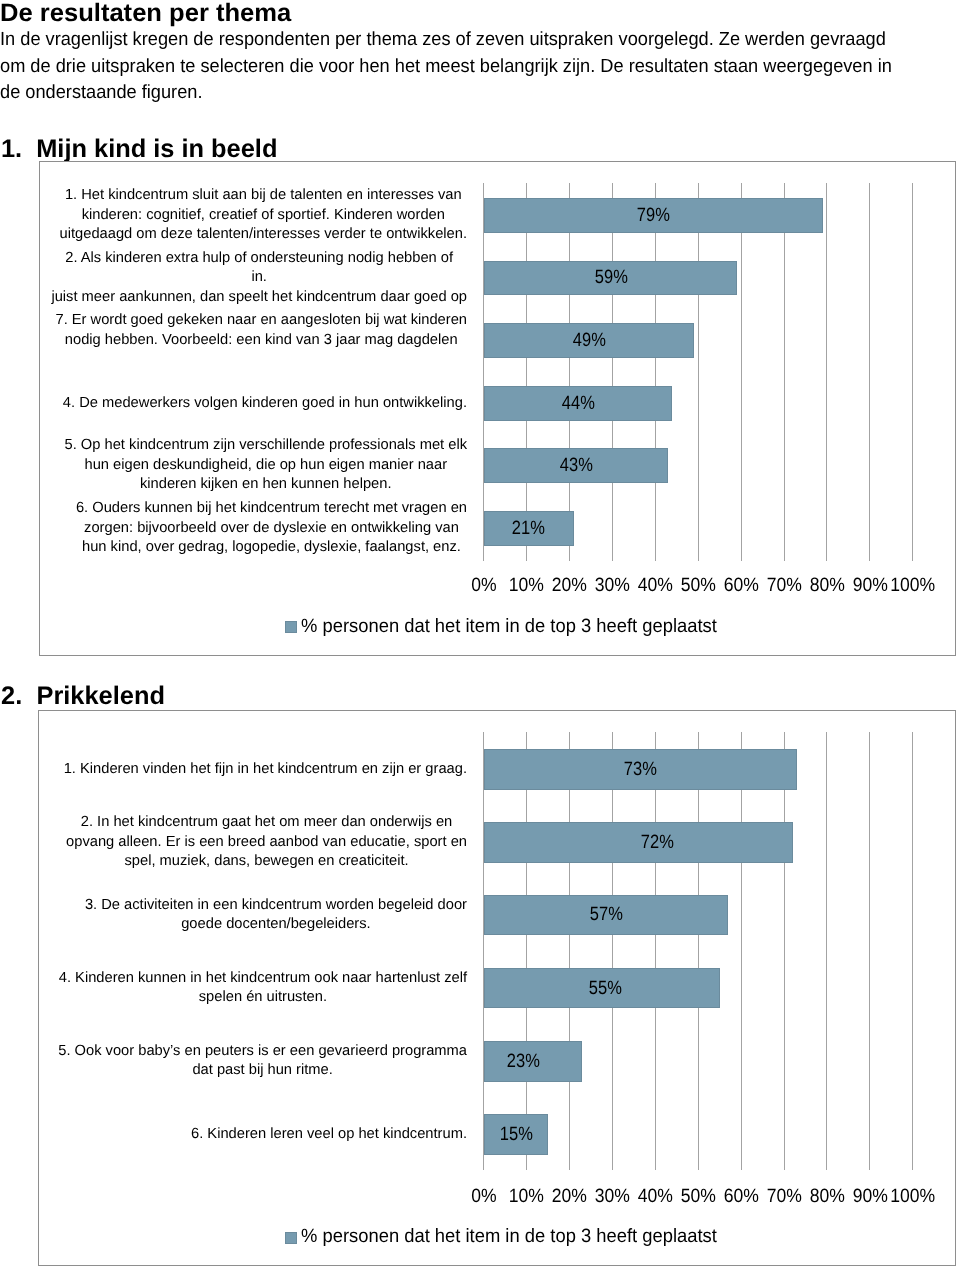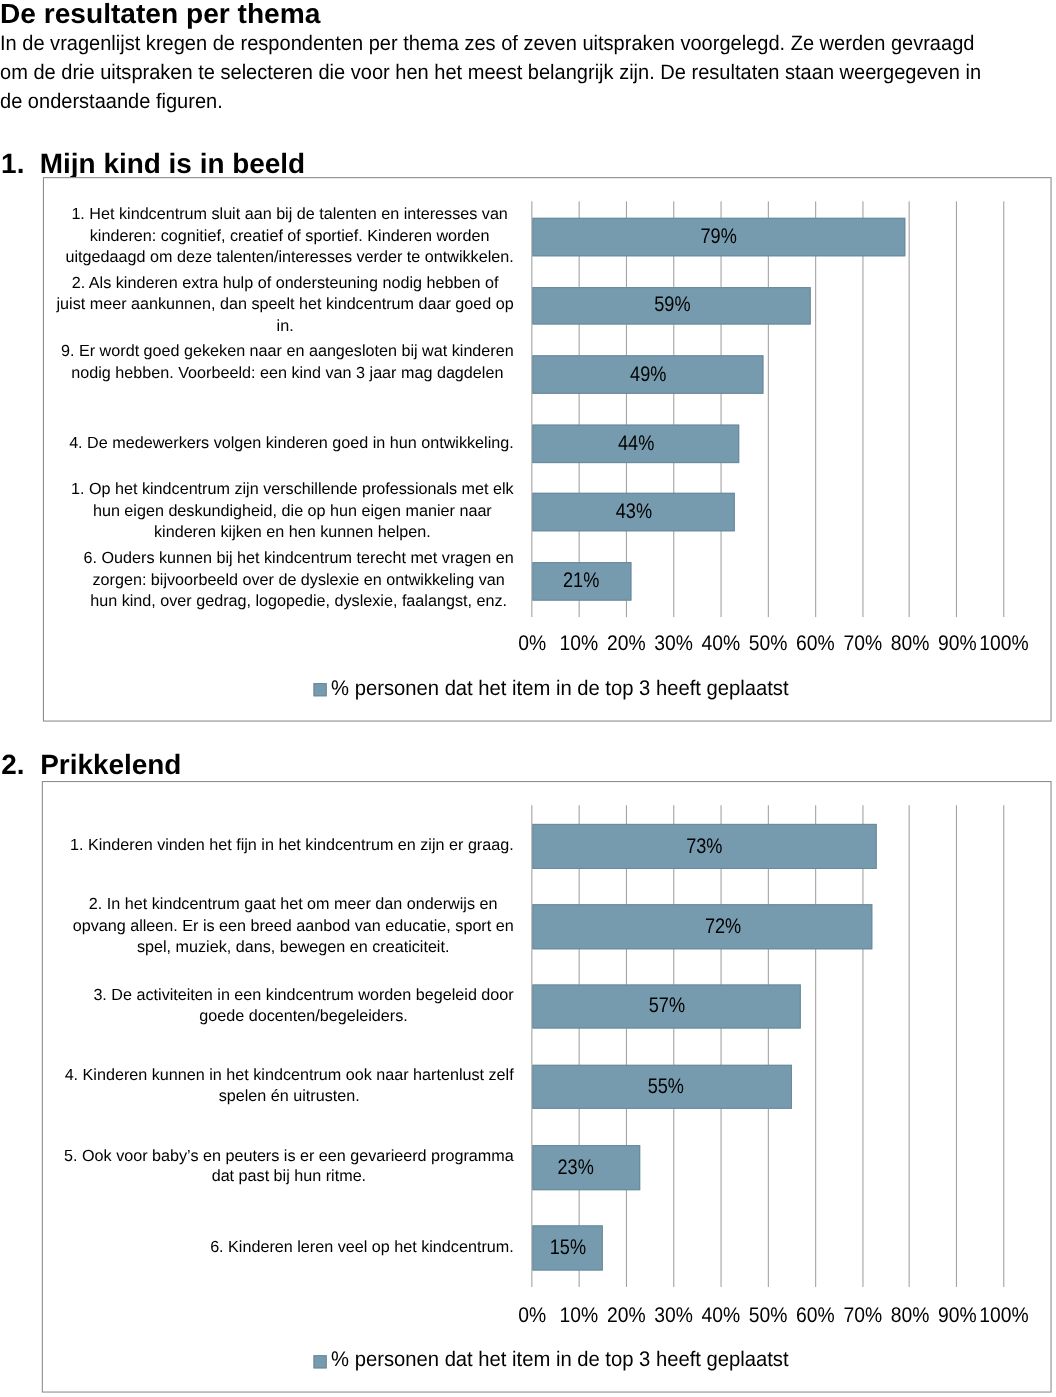--- a/index.html
+++ b/index.html
@@ -57,38 +57,38 @@
     <div class="barval" style="left:444.20px;top:43.75px;width:338.99px;"><span class="sx">79%</span></div>
     <div class="catlab" style="right:487.70px;top:24.40px;">
       <div><span class="sx">1. Het kindcentrum sluit aan bij de talenten en interesses van</span></div>
       <div><span class="sx">kinderen: cognitief, creatief of sportief. Kinderen worden</span></div>
       <div><span class="sx">uitgedaagd om deze talenten/interesses verder te ontwikkelen.</span></div>
     </div>
     <div class="bar" style="left:444.20px;top:99.00px;width:253.17px;height:34.60px;"></div>
     <div class="barval" style="left:444.20px;top:106.55px;width:255px;text-decoration:underline;"><span class="sx">59%</span></div>
     <div class="catlab" style="right:487.70px;top:87.20px;">
       <div><span class="sx">2. Als kinderen extra hulp of ondersteuning nodig hebben of</span></div>
+      <div><span class="sx">in.</span></div>
       <div><span class="sx">juist meer aankunnen, dan speelt het kindcentrum daar goed op</span></div>
-      <div><span class="sx">in.</span></div>
     </div>
     <div class="bar" style="left:444.20px;top:161.40px;width:210.26px;height:34.60px;"></div>
     <div class="barval" style="left:444.20px;top:168.95px;width:210.26px;"><span class="sx">49%</span></div>
     <div class="catlab" style="right:487.70px;top:149.60px;">
-      <div><span class="sx">9. Er wordt goed gekeken naar en aangesloten bij wat kinderen</span></div>
+      <div><span class="sx">7. Er wordt goed gekeken naar en aangesloten bij wat kinderen</span></div>
       <div><span class="sx">nodig hebben. Voorbeeld: een kind van 3 jaar mag dagdelen</span></div>
     </div>
     <div class="bar" style="left:444.20px;top:224.20px;width:188.80px;height:34.60px;"></div>
     <div class="barval" style="left:444.20px;top:231.75px;width:188.80px;"><span class="sx">44%</span></div>
     <div class="catlab" style="right:487.70px;top:231.80px;">
       <div><span class="sx">4. De medewerkers volgen kinderen goed in hun ontwikkeling.</span></div>
     </div>
     <div class="bar" style="left:444.20px;top:286.40px;width:184.51px;height:34.60px;"></div>
     <div class="barval" style="left:444.20px;top:293.95px;width:184.51px;"><span class="sx">43%</span></div>
     <div class="catlab" style="right:487.70px;top:274.60px;">
-      <div><span class="sx">1. Op het kindcentrum zijn verschillende professionals met elk</span></div>
+      <div><span class="sx">5. Op het kindcentrum zijn verschillende professionals met elk</span></div>
       <div><span class="sx">hun eigen deskundigheid, die op hun eigen manier naar</span></div>
       <div><span class="sx">kinderen kijken en hen kunnen helpen.</span></div>
     </div>
     <div class="bar" style="left:444.20px;top:349.45px;width:90.11px;height:34.60px;"></div>
     <div class="barval" style="left:444.20px;top:357.00px;width:90.11px;"><span class="sx">21%</span></div>
     <div class="catlab" style="right:487.70px;top:337.65px;">
       <div><span class="sx">6. Ouders kunnen bij het kindcentrum terecht met vragen en</span></div>
       <div><span class="sx">zorgen: bijvoorbeeld over de dyslexie en ontwikkeling van</span></div>
       <div><span class="sx">hun kind, over gedrag, logopedie, dyslexie, faalangst, enz.</span></div>
     </div>

